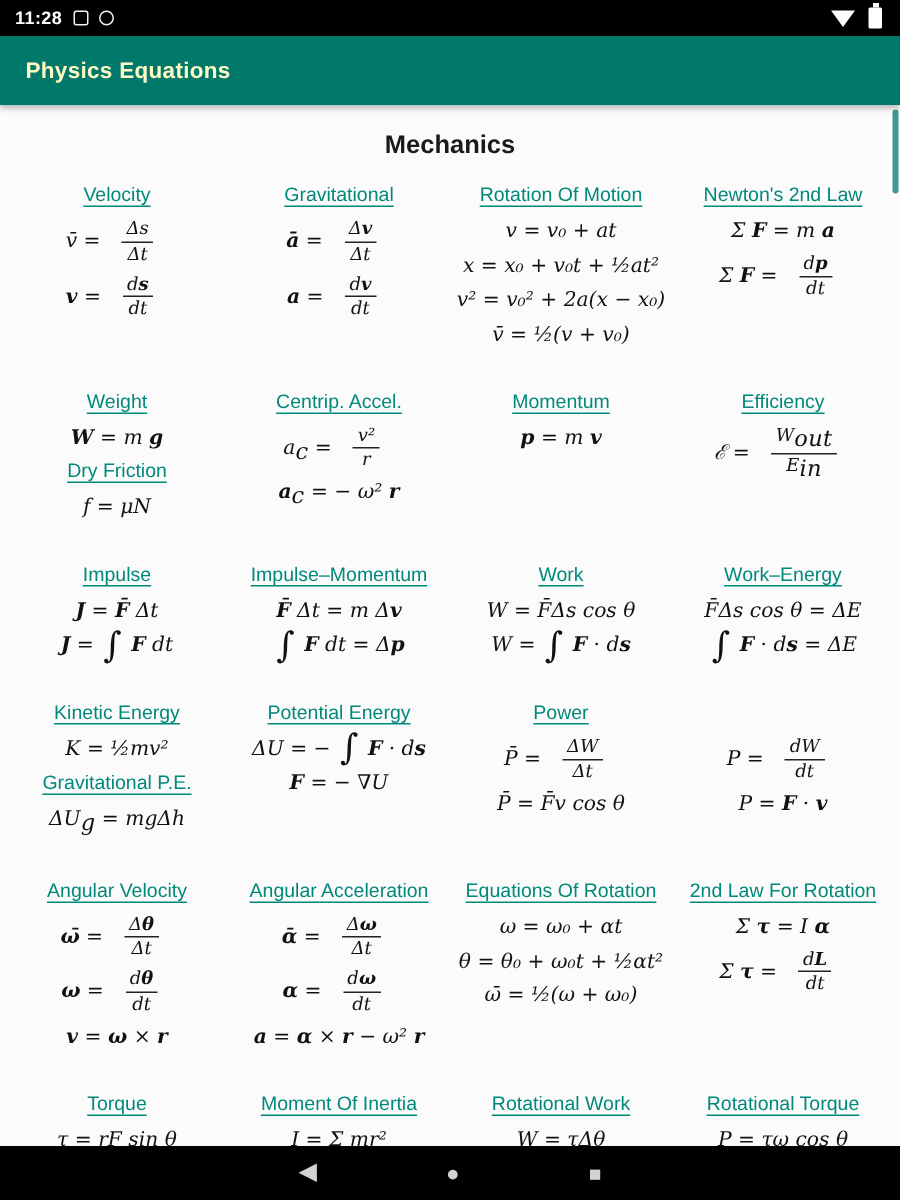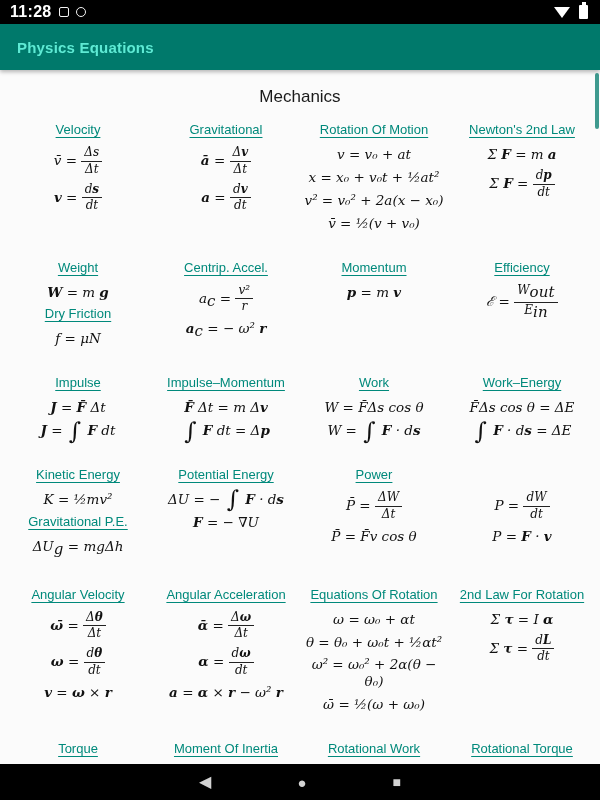--- a/index.html
+++ b/index.html
@@ -8,43 +8,43 @@
   *{ box-sizing:border-box; }
   html,body{ margin:0; padding:0; background:#777; }
   .screen{
     width:600px; height:800px; position:relative; overflow:hidden;
     background:var(--bg); font-family:"Liberation Sans", sans-serif; margin:0 auto;
   }
   
   .status-bar{
     height:24px; background:var(--bar-black); color:#fff;
     display:flex; justify-content:space-between; align-items:center;
-    padding:0 10px; font-size:16px;
+    padding:0 10px; font-size:12px;
   }
   .sb-left,.sb-right{ display:flex; align-items:center; }
   .sb-time{ font-weight:bold; letter-spacing:.3px; }
   .sb-ico{ width:10px; height:10px; border:1.5px solid #fff; border-radius:2px;
     display:inline-block; margin-left:7px; opacity:.95; }
   .sb-ico.round{ border-radius:50%; }
   .wifi{ width:0; height:0; border-left:8px solid transparent; border-right:8px solid transparent;
     border-top:11px solid #fff; display:inline-block; margin-right:9px; }
   .battery{ width:9px; height:14px; background:#fff; border-radius:1px; position:relative;
     display:inline-block; margin-right:2px; }
   .battery::before{ content:""; position:absolute; top:-3px; left:2.5px; width:4px; height:3px; background:#fff; }
   
   .app-bar{
-    height:46px; background:var(--app-bar); color:#5eead4; display:flex; align-items:center;
+    height:46px; background:var(--app-bar); color:#fef9c3; display:flex; align-items:center;
     padding:0 17px; box-shadow:0 2px 4px rgba(0,0,0,.28); position:relative; z-index:2;
   }
   .app-title{ font-size:15px; font-weight:bold; letter-spacing:.2px; }
   
   .content{ position:relative; height:694px; overflow:hidden; background:var(--bg); }
   .scroll-thumb{ position:absolute; right:1px; top:3px; width:4px; height:56px;
     background:var(--app-bar); opacity:.75; border-radius:2px; }
-  .heading{ text-align:center; font-size:17px; font-weight:normal; color:#1a1a1a;
+  .heading{ text-align:center; font-size:17px; font-weight:bold; color:#1a1a1a;
     margin:17px 0 15px; }
   .grid{
     display:grid; grid-template-columns:repeat(4,1fr); align-items:start;
     row-gap:22px; column-gap:4px; padding:0 6px 8px; text-align:center;
   }
   .cell{ padding:0 2px; }
   .section{ margin-bottom:2px; }
   .sec-title{
     color:var(--accent); font-size:13px; min-height:18px; margin-bottom:5px;
     text-decoration:underline; text-underline-offset:3px; text-decoration-thickness:1px;
@@ -52,21 +52,21 @@
     text-align:center;
   }
   .eq{
     font-family:"DejaVu Serif", serif; font-style:italic; font-size:13.5px; line-height:1.25;
     color:var(--eq); margin:6px 0;
   }
   .vec{ font-weight:bold; }
   .sub{ font-size:15px; vertical-align:-3px; letter-spacing:.2px; }
   .frac{
     display:inline-flex; flex-direction:column; align-items:center; vertical-align:middle;
-    font-size:12px; line-height:1.15; margin:0 0;
+    font-size:12px; line-height:1.15; margin:0 10px;
   }
   .frac .num{ border-bottom:1px solid #222; padding:0 3px 1px; }
   .frac .den{ padding:1px 3px 0; }
   .int{ font-style:normal; font-size:1.75em; line-height:.6; vertical-align:middle;
     position:relative; top:-1px; margin:0 2px; }
   
   .nav-bar{
     position:absolute; bottom:0; left:0; right:0; height:36px; background:var(--bar-black);
     display:flex; align-items:center; justify-content:center; gap:86px;
   }
@@ -270,21 +270,20 @@
                 <span class="den">dt</span>
               </span></div>
             <div class="eq"><span class="vec">a</span> = <span class="vec">α</span> × <span class="vec">r</span> − ω² <span class="vec">r</span></div>
           </div>
         </div>
         <div class="cell">
           <div class="section">
             <div class="sec-title">Equations Of Rotation</div>
             <div class="eq">ω = ω₀ + αt</div>
             <div class="eq">θ = θ₀ + ω₀t + ½αt²</div>
-            <div class="eq">ω² = ω₀² + 2α(θ − θ₀)</div>
             <div class="eq">ω̄ = ½(ω + ω₀)</div>
           </div>
         </div>
         <div class="cell">
           <div class="section">
             <div class="sec-title">2nd Law For Rotation</div>
             <div class="eq">Σ <span class="vec">τ</span> = I <span class="vec">α</span></div>
             <div class="eq">Σ <span class="vec">τ</span> = <span class="frac">
                 <span class="num">d<span class="vec">L</span></span>
                 <span class="den">dt</span>

